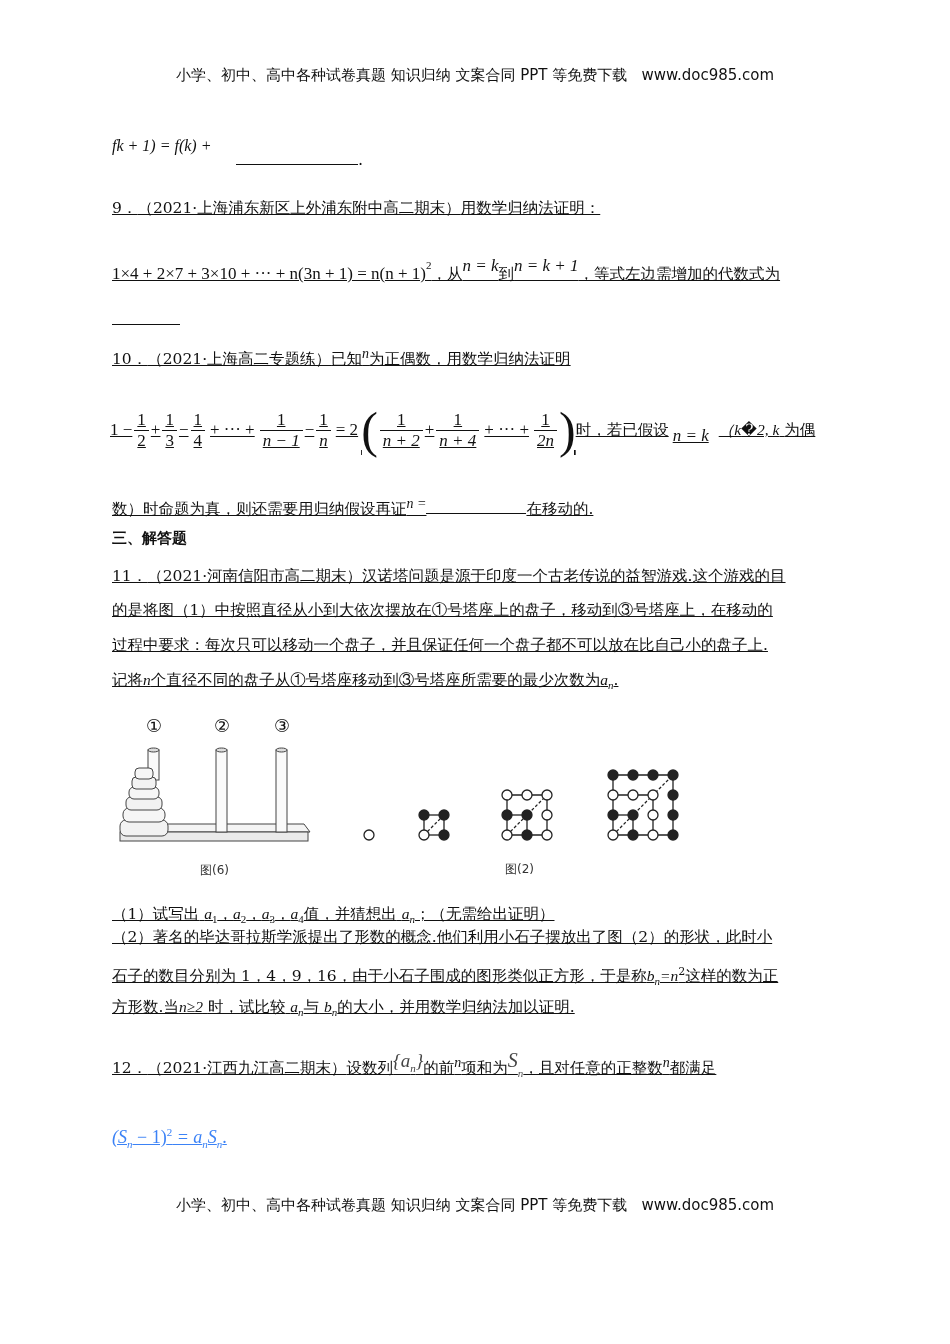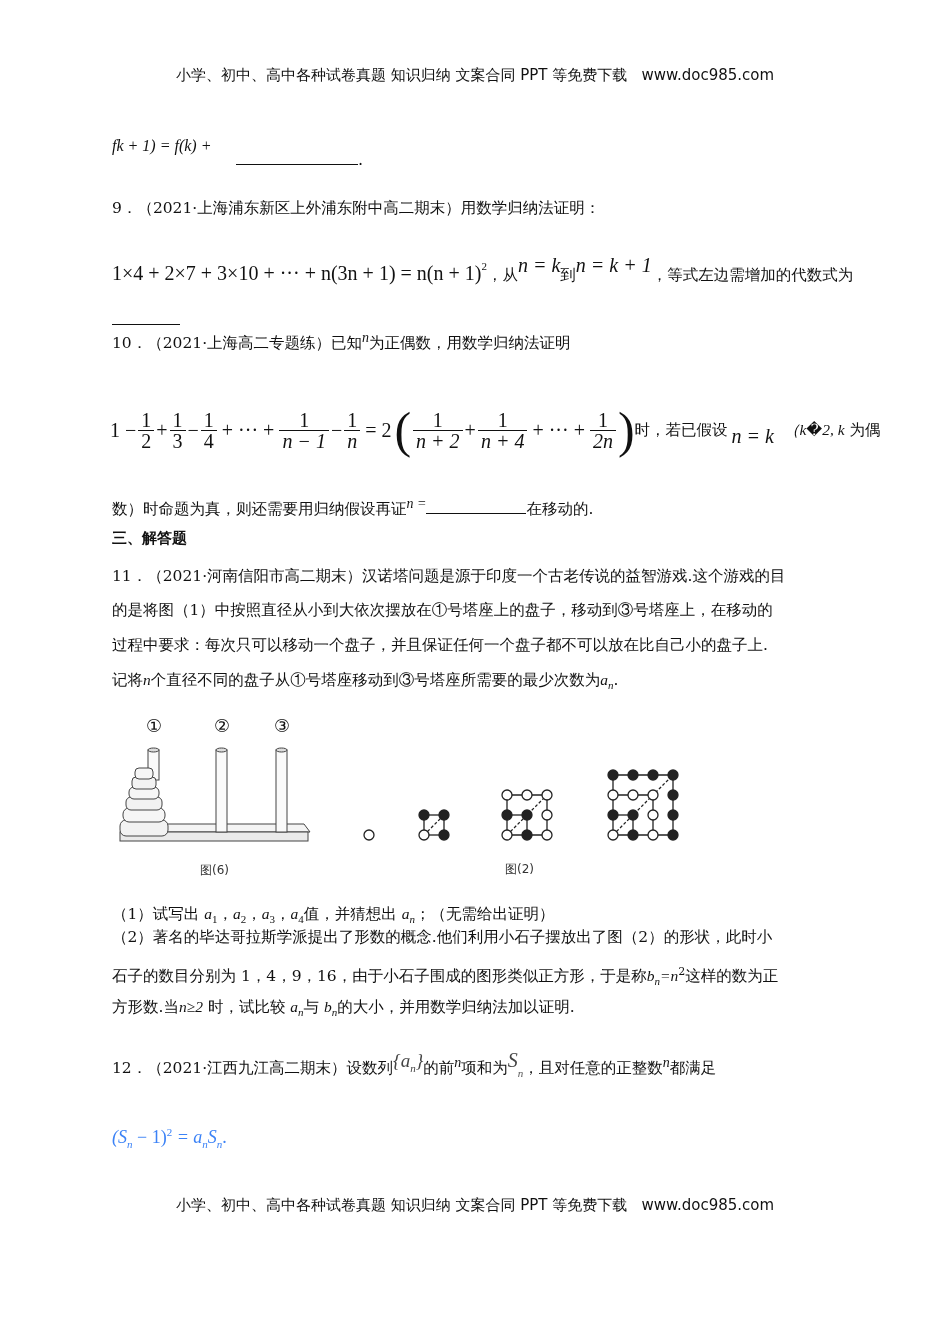--- a/index.html
+++ b/index.html
@@ -1,21 +1,21 @@
 <!DOCTYPE html>
 <html><head>
 <meta charset="utf-8">
 <style>
   html, body { margin: 0; padding: 0; background: #ffffff; }
   body { width: 950px; height: 1344px; position: relative; overflow: hidden;
          font-family: "DejaVu Serif", "Liberation Serif", serif; color: #111; }
   .abs { position: absolute; white-space: nowrap; }
   .banner { font-family: "DejaVu Sans", "Liberation Sans", sans-serif; font-size: 15px; color: #111; left: 0; width: 950px; text-align: center; }
-  .txt { font-size: 15.5px; line-height: 20px; }
-  .math { font-family: "Liberation Serif", "DejaVu Serif", serif; font-size: 20px; }
+  .txt { font-size: 15.5px; line-height: 20px; text-decoration: underline; }
+  .math { font-family: "Liberation Serif", "DejaVu Serif", serif; font-size: 17px; }
   .mathi { font-family: "Liberation Serif", "DejaVu Serif", serif; font-style: italic; }
   .blank { display: inline-block; border-bottom: 1px solid #111; vertical-align: baseline; }
   .frac { display: inline-block; vertical-align: middle; text-align: center; margin: 0 2px; }
   .frac > span { display: block; line-height: 20px; padding: 0 3px; }
   .frac > span.num { border-bottom: 1px solid #111; }
   .bold { font-weight: bold; font-family: "DejaVu Sans", "Liberation Sans", sans-serif; }
   .bigparen { font-size: 50px; font-weight: 100; vertical-align: middle; line-height: 50px; font-family: "Liberation Serif", serif; }
   sub, sup { font-size: 11px; }
   .fig-label { font-family: "DejaVu Sans", "Liberation Sans", sans-serif; font-size: 12px; color: #333; }
 </style>
@@ -32,21 +32,21 @@
 </div>
 
 <div class="abs txt" style="left:112px; top:198px;">
   <span>9．</span><span>（2021·上海浦东新区上外浦东附中高二期末）</span><span>用数学归纳法证明：</span>
 </div>
 <div class="abs txt" style="left:112px; top:255px;">
   <span class="math">1×4 + 2×7 + 3×10 + ··· + n(3n + 1) = n(n + 1)</span><sup class="math" style="font-size:11px; vertical-align:10px;">2</sup><span>，从</span><span class="math mathi" style="vertical-align:8px;">n = k</span><span>到</span><span class="math mathi" style="vertical-align:8px;">n = k + 1</span><span>，等式左边需增加的代数式为</span>
 </div>
 <div class="abs" style="left:112px; top:312px; width:68px; border-bottom:1px solid #111; height:12px;"></div>
 
-<div class="abs txt" style="left:112px; top:328px;">
+<div class="abs txt" style="left:112px; top:344px;">
   <span>10．</span><span>（2021·上海高二专题练）</span><span>已知</span><span class="mathi" style="vertical-align:6px; font-size:14px;">n</span><span>为正偶数，用数学归纳法证明</span>
 </div>
 
 <div class="abs txt" style="left:110px; top:405px; height:50px; display:flex; align-items:center;">
   <span class="math">1 −</span>
   <span class="frac math">
       <span class="num">1</span>
       <span>2</span>
     </span>
   <span class="math">+</span>

